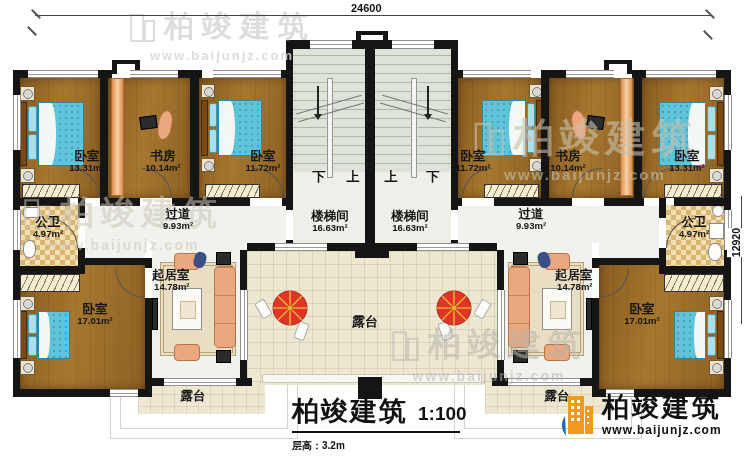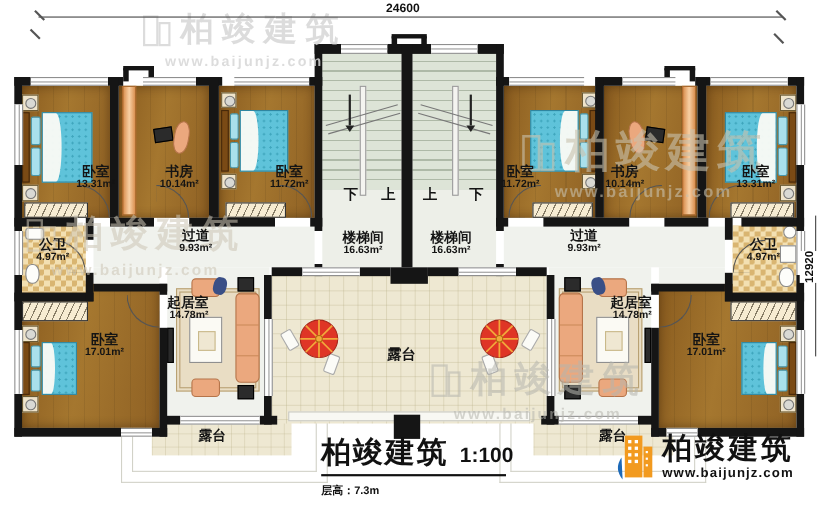--- a/index.html
+++ b/index.html
@@ -485,21 +485,21 @@
     <div class="wmurl" style="font-size:14px">www.baijunjz.com</div>
   </div>
 
   <div id="titleblock">
     <div id="titlerow">
       <span class="t1">柏竣建筑</span>
       <span class="t2">1:100</span>
     </div>
     <div id="titleul"></div>
     <div id="inforow">
-      <span>层高：7.3m</span>
+      <span>层高：3.2m</span>
     </div>
   </div>
 
   <div id="logo">
     <svg width="40" height="46" viewBox="0 0 40 46">
       <path d="M10 44 Q2 34 9 24 L10 44 Z" fill="#1c69b8"></path>
       <rect x="12" y="4" width="16" height="38" fill="#f29a1f"></rect>
       <rect x="29" y="14" width="8" height="28" fill="#f29a1f"></rect>
       <g fill="#ffffff">
         <rect x="15" y="8" width="3" height="3"></rect>

